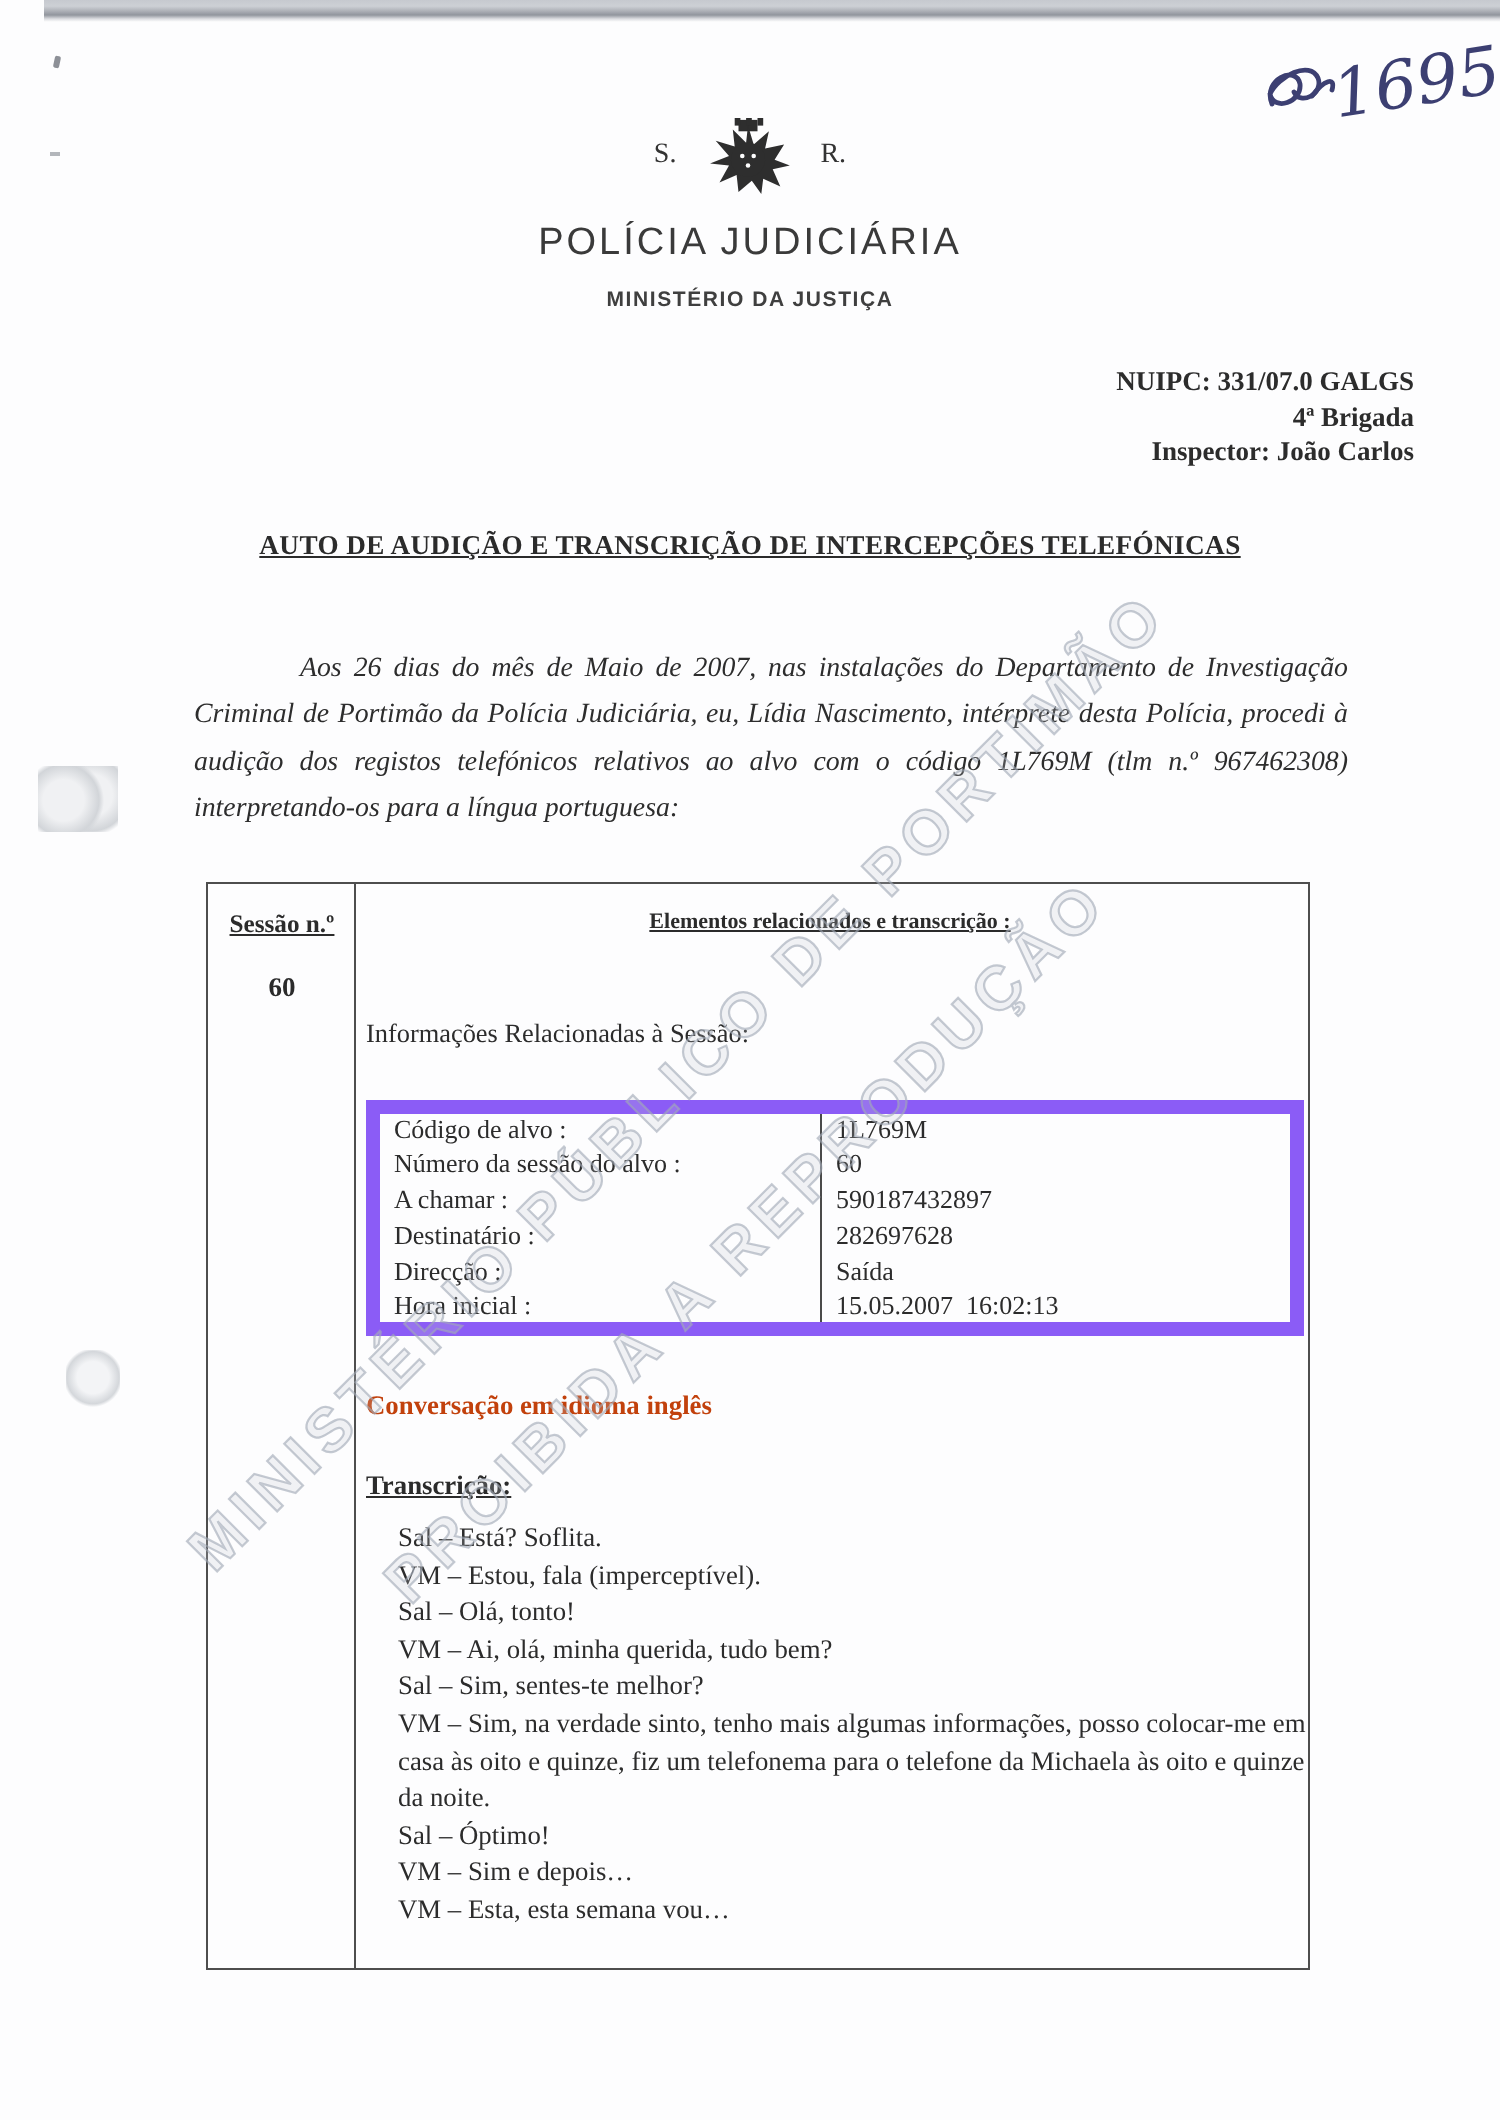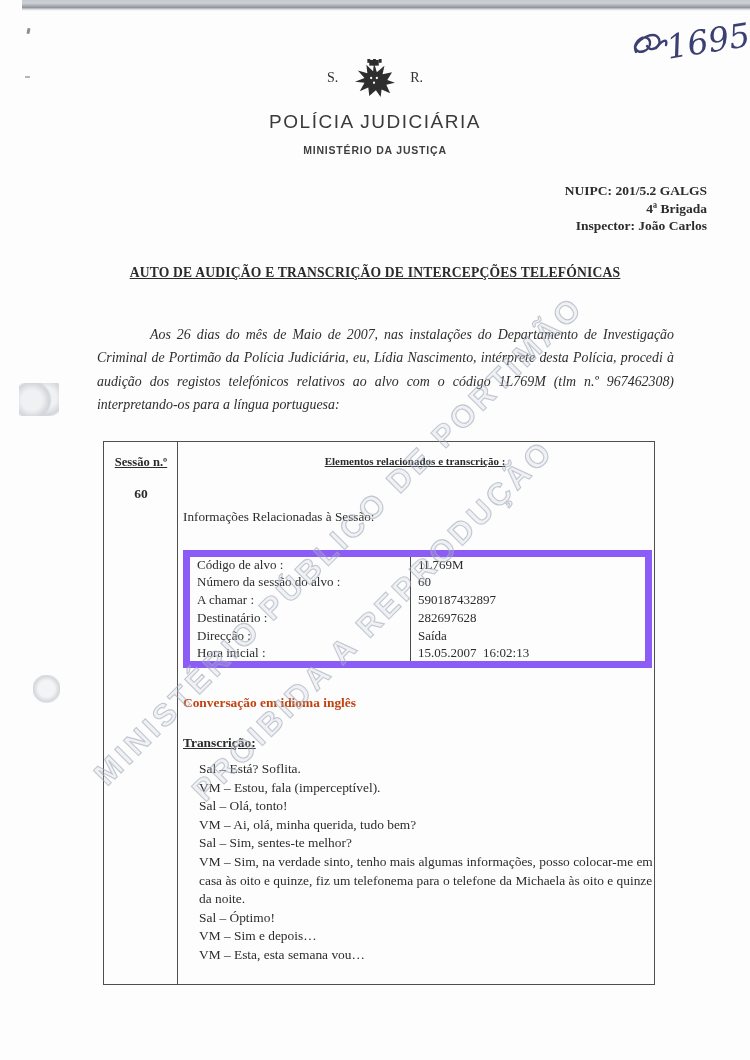--- a/index.html
+++ b/index.html
@@ -129,21 +129,21 @@
           <circle cx="25" cy="20" r="1.2"></circle>
           <circle cx="22" cy="25" r="1.2"></circle>
       </g>
     </svg>
     <span>R.</span>
   </div>
   <div class="ministry">MINISTÉRIO DA JUSTIÇA</div>
   <div class="org">POLÍCIA JUDICIÁRIA</div>
 
   <div class="case-block">
-    <div>NUIPC: 201/5.2 GALGS</div>
+    <div>NUIPC: 331/07.0 GALGS</div>
     <div>4ª Brigada</div>
     <div>Inspector: João Carlos</div>
   </div>
 
   <div class="doc-title">AUTO DE AUDIÇÃO E TRANSCRIÇÃO DE INTERCEPÇÕES TELEFÓNICAS</div>
 
   <p class="intro">Aos 26 dias do mês de Maio de 2007, nas instalações do Departamento de Investigação Criminal de Portimão da Polícia Judiciária, eu, Lídia Nascimento, intérprete desta Polícia, procedi à audição dos registos telefónicos relativos ao alvo com o código 1L769M (tlm n.º 967462308) interpretando-os para a língua portuguesa:</p>
 
   <div class="session-table">
     <div class="col-divider"></div>

